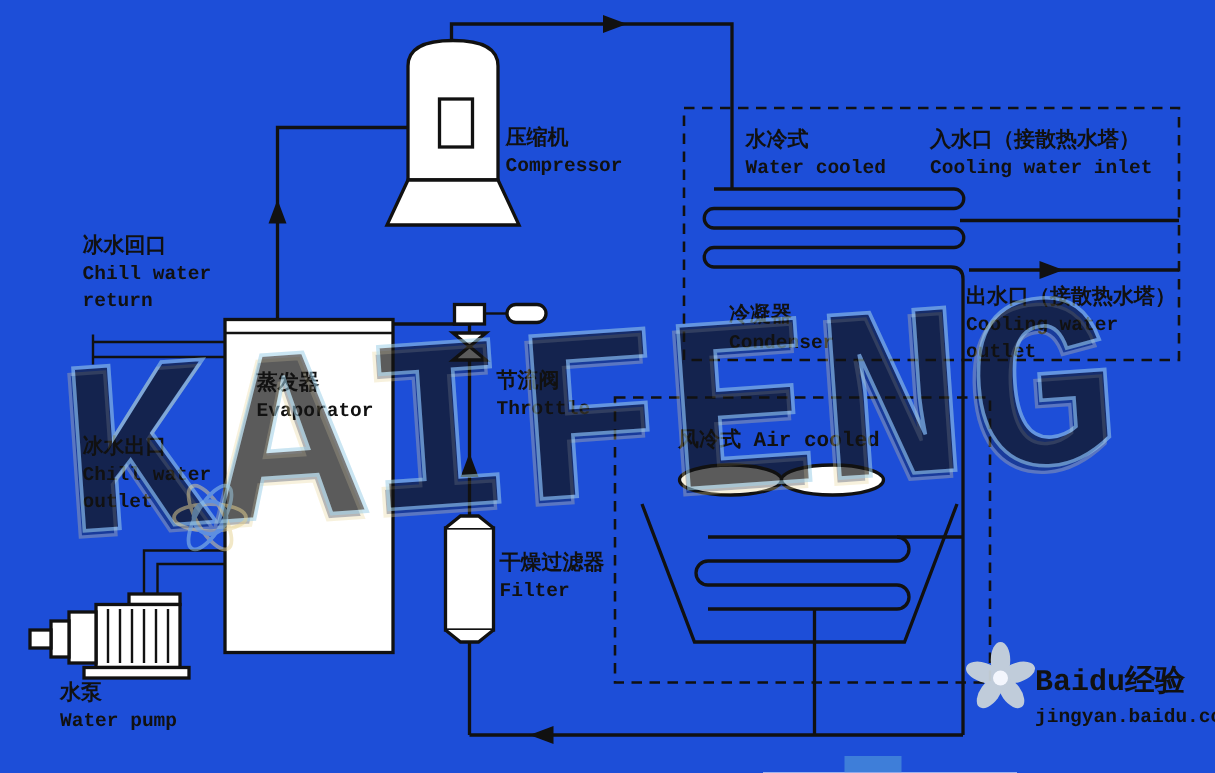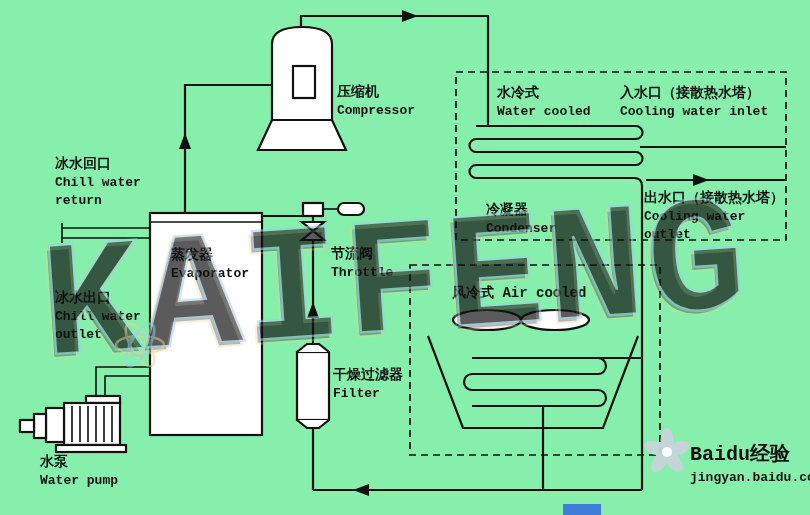--- a/index.html
+++ b/index.html
@@ -1,16 +1,16 @@
 <!DOCTYPE html>
 <html><head>
 <meta charset="utf-8">
 <style>
   html,body{margin:0;padding:0;background:#ffffff;}
-  .stage{position:relative;width:810px;height:515px;background:#86efac;overflow:hidden;
+  .stage{position:relative;width:810px;height:515px;background:#1d4ed8;overflow:hidden;
          font-family:"Liberation Mono","DejaVu Sans Mono",monospace;}
   svg{position:absolute;left:0;top:0;}
   text{font-family:"Liberation Mono","DejaVu Sans Mono",monospace;font-weight:700;fill:#111;}
   .zh{font-size:14px;}
   .en{font-size:13px;}
   .pipe{fill:none;stroke:#111;stroke-width:2.2;}
   .thin{fill:none;stroke:#111;stroke-width:1.6;}
   .shape{fill:#ffffff;stroke:#111;stroke-width:2.2;}
   .dash{fill:none;stroke:#111;stroke-width:1.7;stroke-dasharray:7 5;}
   .head{fill:#111;stroke:none;}

